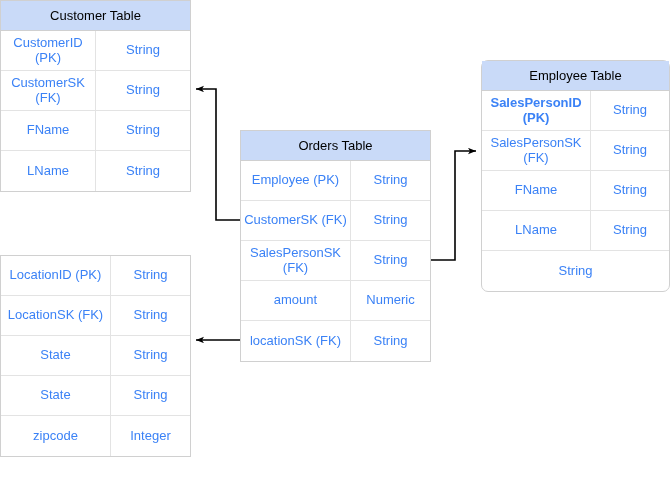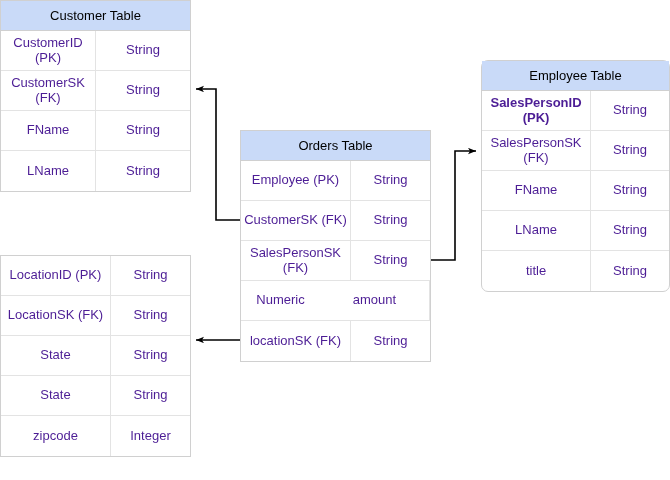--- a/index.html
+++ b/index.html
@@ -56,21 +56,21 @@
   }
   .entity-row.last { border-bottom: none; }
 
   .cell {
     box-sizing: border-box;
     display: flex;
     align-items: center;
     justify-content: center;
     text-align: center;
     font-size: 13px;
-    color: #4c1d95;
+    color: #3b82f6;
     line-height: 1.15;
     padding: 0 3px;
     overflow: hidden;
   }
   .cell.name {
     border-right: 1px solid #e3e3e3;
   }
 
   
   .connectors {
@@ -115,22 +115,22 @@
         </div>
         <div class="entity-row">
           <div class="cell name" style="width: 110px; flex: 0 0 110px;">CustomerSK (FK)</div>
           <div class="cell type" style="flex: 1 1 auto;">String</div>
         </div>
         <div class="entity-row">
           <div class="cell name" style="width: 110px; flex: 0 0 110px;">SalesPersonSK (FK)</div>
           <div class="cell type" style="flex: 1 1 auto;">String</div>
         </div>
         <div class="entity-row">
+          <div class="cell name" style="width: 110px; flex: 0 0 110px;">amount</div>
           <div class="cell type" style="flex: 1 1 auto;">Numeric</div>
-          <div class="cell name" style="width: 110px; flex: 0 0 110px;">amount</div>
         </div>
         <div class="entity-row last">
           <div class="cell name" style="width: 110px; flex: 0 0 110px;">locationSK (FK)</div>
           <div class="cell type" style="flex: 1 1 auto;">String</div>
         </div>
       </div>
       <div class="entity" style="left: 481px; top: 60px; width: 189px; border-radius: 7px;">
         <div class="entity-header">Employee Table</div>
         <div class="entity-row">
           <div class="cell name" style="width: 109px; flex: 0 0 109px; font-weight: bold;">SalesPersonID (PK)</div>
@@ -142,21 +142,20 @@
         </div>
         <div class="entity-row">
           <div class="cell name" style="width: 109px; flex: 0 0 109px;">FName</div>
           <div class="cell type" style="flex: 1 1 auto;">String</div>
         </div>
         <div class="entity-row">
           <div class="cell name" style="width: 109px; flex: 0 0 109px;">LName</div>
           <div class="cell type" style="flex: 1 1 auto;">String</div>
         </div>
         <div class="entity-row last">
-          <div class="cell name" style="width: 109px; flex: 0 0 109px;">title</div>
           <div class="cell type" style="flex: 1 1 auto;">String</div>
         </div>
       </div>
       <div class="entity" style="left: 0px; top: 255px; width: 191px;">
         <div class="entity-row">
           <div class="cell name" style="width: 110px; flex: 0 0 110px;">LocationID (PK)</div>
           <div class="cell type" style="flex: 1 1 auto;">String</div>
         </div>
         <div class="entity-row">
           <div class="cell name" style="width: 110px; flex: 0 0 110px;">LocationSK (FK)</div>

